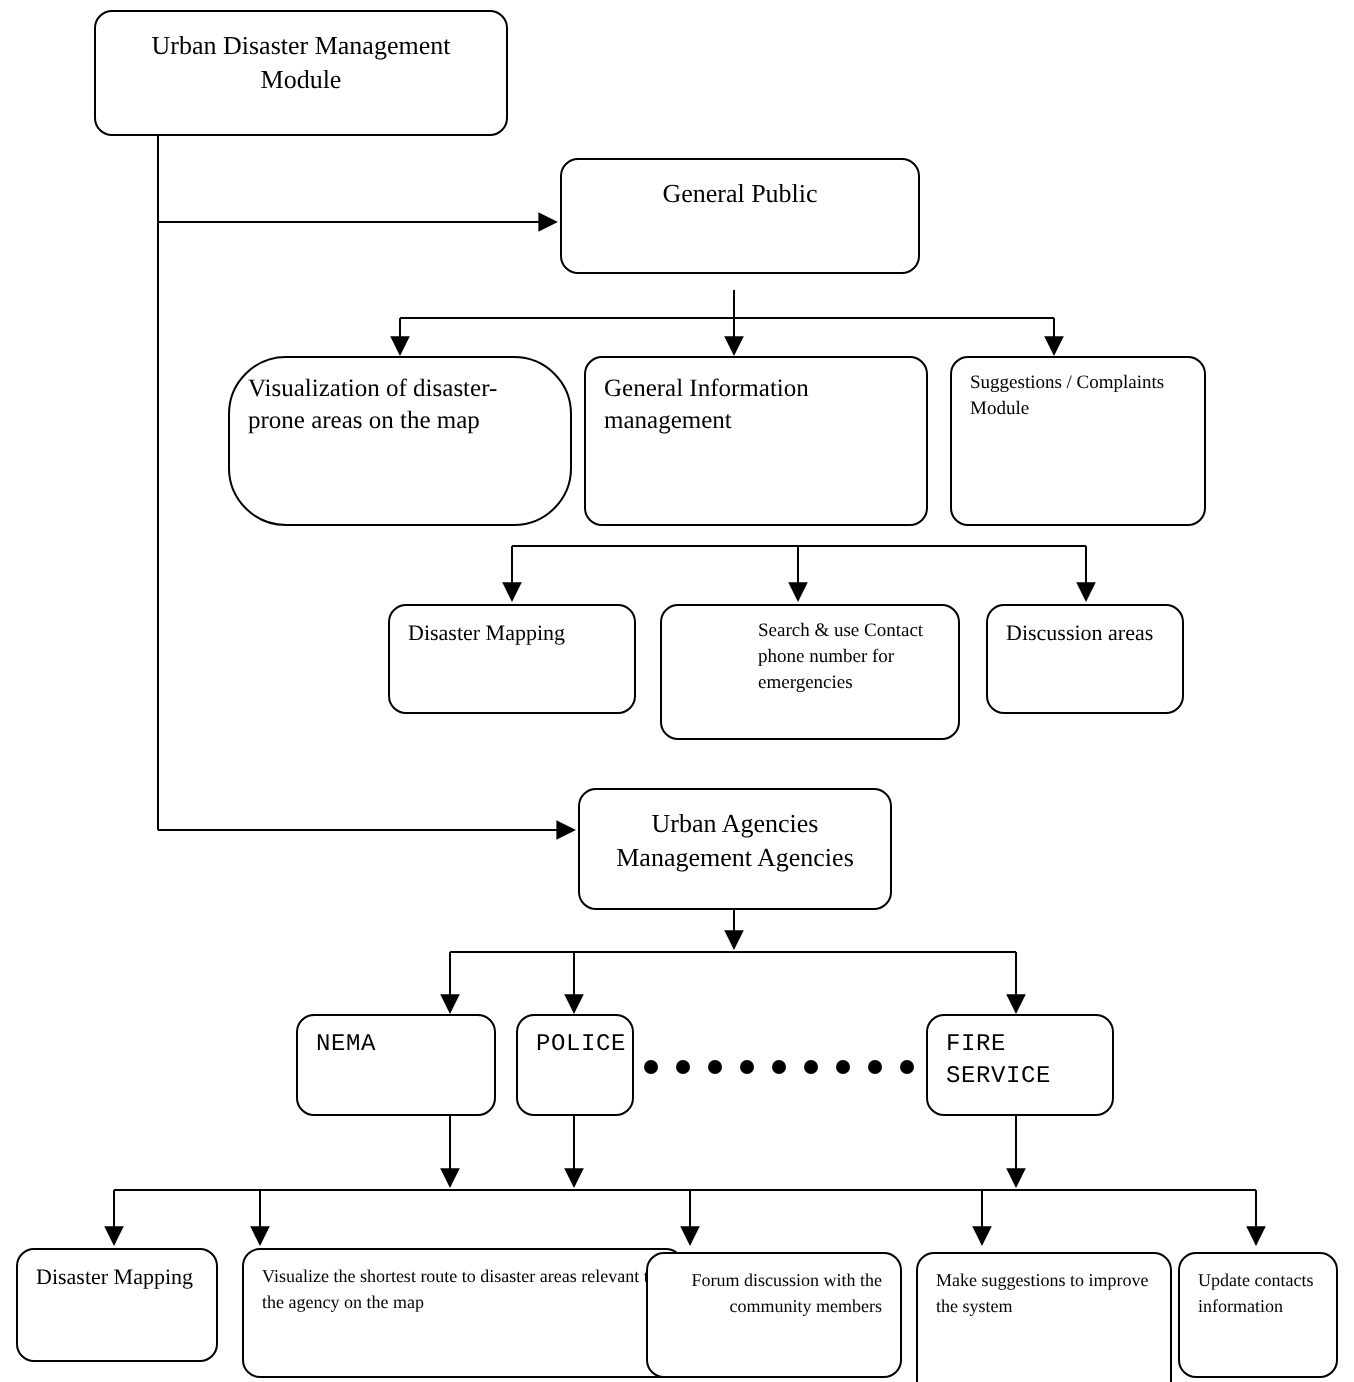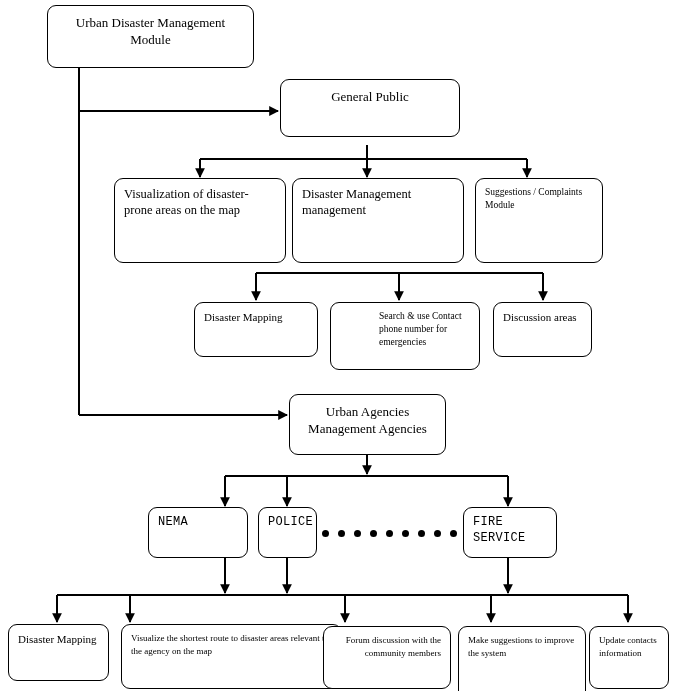--- a/index.html
+++ b/index.html
@@ -133,26 +133,26 @@
   </svg>
 
   <div class="node centered" style="left:47px; top:5px; width:207px; height:63px;">
     <span class="txt">Urban Disaster Management Module</span>
   </div>
 
   <div class="node centered" style="left:280px; top:79px; width:180px; height:58px;">
     <span class="txt">General Public</span>
   </div>
 
-  <div class="node left" style="left:114px; top:178px; width:172px; height:85px;">
+  <div class="node left" style="left:114px; top:178px; width:172px; height:85px;border-radius:29px;">
     <span class="txt">Visualization of disaster-prone areas on the map</span>
   </div>
 
   <div class="node left" style="left:292px; top:178px; width:172px; height:85px;">
-    <span class="txt">Disaster Management management</span>
+    <span class="txt">General Information management</span>
   </div>
 
   <div class="node small" style="left:475px; top:178px; width:128px; height:85px;">
     <span class="txt">Suggestions / Complaints Module</span>
   </div>
 
   <div class="node mid" style="left:194px; top:302px; width:124px; height:55px;">
     <span class="txt">Disaster Mapping</span>
   </div>
 

